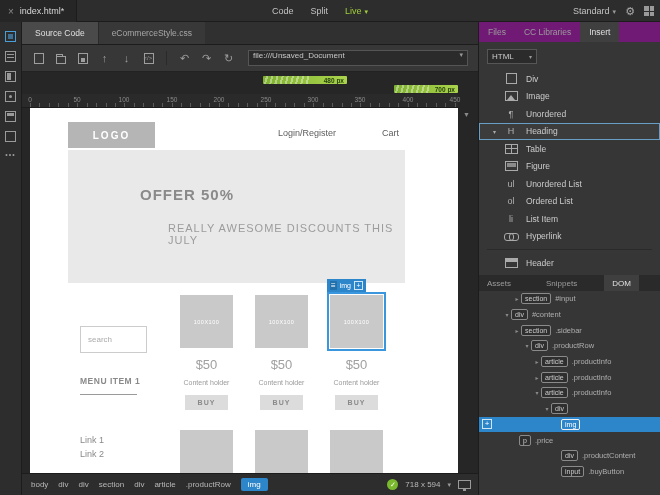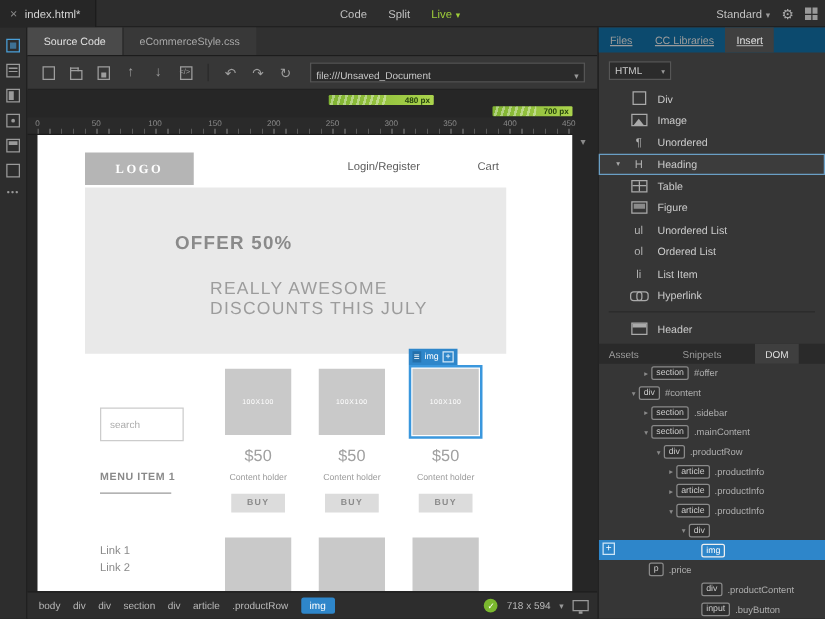--- a/index.html
+++ b/index.html
@@ -47,21 +47,21 @@
   .toolbar { position:absolute; left:0; top:23px; right:0; height:27px; background:#373737; border-bottom:1px solid #222;
              display:flex; align-items:center; padding:0 10px; gap:9px; }
   .tb-icon { width:13px; height:13px; display:flex; align-items:center; justify-content:center;
              color:#9e9e9e; font-size:11px; }
   .box-ic { width:10px; height:11px; border:1px solid #9e9e9e; position:relative; }
   .box-ic.folder { height:8px; margin-top:3px; }
   .box-ic.folder::before { content:""; position:absolute; left:-1px; top:-3px; width:5px; height:2px; border:1px solid #9e9e9e; border-bottom:none; }
   .box-ic.save::after { content:""; position:absolute; left:2px; bottom:1px; right:2px; height:4px; background:#9e9e9e; }
   .box-ic.code::after { content:"</>"; position:absolute; left:-1px; top:1px; font-size:6px; color:#9e9e9e; }
   .tb-sep { width:1px; height:14px; background:#2a2a2a; margin:0 2px; }
-  .urlbar { flex:1; height:16px; background:#2b2b2b; border:1px solid #555; display:flex; align-items:flex-end;
+  .urlbar { flex:1; height:16px; background:#2b2b2b; border:1px solid #555; display:flex; align-items:flex-start;
             margin-left:4px; padding:0 4px; }
   .urlbar input { flex:1; background:transparent; border:none; outline:none; color:#c8c8c8; font-size:8px;
                   font-family:"Liberation Sans",sans-serif; }
   .urlbar .caret { font-size:7px; color:#999; }
 
   .mediabar { position:absolute; left:0; top:50px; width:436px; height:22px; background:#262626; }
   .mq-bar { position:absolute; height:8px; border-radius:1px; background:linear-gradient(90deg,#7fb231,#abd44d);
             display:flex; align-items:center; justify-content:flex-end; padding-right:3px;
             font-size:6.5px; font-weight:bold; color:#26430d; overflow:hidden; }
   .mq-bar::before { content:""; position:absolute; left:0; top:0; bottom:0; width:55%;
@@ -74,26 +74,26 @@
   .ruler .ticks { position:absolute; left:8px; right:0; bottom:0; height:4px;
             background:repeating-linear-gradient(90deg,#5a5a5a 0 1px, transparent 1px 9.44px); }
   .tick-label { position:absolute; top:2px; font-size:6.5px; color:#8a8a8a; transform:translateX(-50%); }
 
   .gutter { position:absolute; right:0; top:86px; width:20px; bottom:22px; background:#262626; }
   .gutter .tri { position:absolute; left:5px; top:3px; font-size:7px; color:#8a8a8a; }
 
   
   .canvas { position:absolute; left:8px; top:86px; width:428px; height:365px; background:#ffffff; overflow:hidden; }
   .logo { position:absolute; left:38px; top:14px; width:87px; height:26px; background:#b5b5b5; color:#fff;
-          font-size:10px; font-weight:bold; letter-spacing:2px; display:flex; align-items:center; justify-content:center;font-family:Liberation Serif, serif; }
+          font-size:10px; font-weight:bold; letter-spacing:2px; display:flex; align-items:center; justify-content:center; }
   .nav-login { position:absolute; left:248px; top:20px; font-size:9px; color:#5d5d5d; }
   .nav-cart  { position:absolute; left:352px; top:20px; font-size:9px; color:#5d5d5d; }
   .hero { position:absolute; left:38px; top:42px; width:337px; height:133px; background:#e9e9e9; }
   .hero-title { position:absolute; left:72px; top:36px; font-size:15px; color:#8a8a8a; letter-spacing:1px; font-weight:bold; }
-  .hero-sub { position:absolute; left:72px; top:72px; font-size:14px; color:#9c9c9c; letter-spacing:1px;padding-left:28px; }
+  .hero-sub { position:absolute; left:72px; top:72px; font-size:11px; color:#9c9c9c; letter-spacing:1px;padding-left:28px; }
 
   .search { position:absolute; left:50px; top:218px; width:67px; height:27px; border:1px solid #cccccc; background:#fff;
             font-size:8px; padding-left:7px; color:#777; font-family:"Liberation Sans",sans-serif; outline:none; }
   .search::placeholder { color:#ababab; }
   .menu-title { position:absolute; left:50px; top:268px; font-size:8.5px; font-weight:bold; color:#8a8a8a; letter-spacing:.5px; }
   .menu-rule { position:absolute; left:50px; top:286px; width:57px; height:1px; background:#9a9a9a; }
   .side-link1 { position:absolute; left:50px; top:313px; font-size:9px; color:#8a8a8a;margin-top:14px; }
   .side-link2 { position:absolute; left:50px; top:341px; font-size:9px; color:#8a8a8a; }
 
   .card { position:absolute; top:187px; width:53px; text-align:center; }
@@ -120,21 +120,21 @@
   .crumb.active { background:#2e86ca; color:#fff; padding:2px 7px; border-radius:2px; }
   .status-right { position:absolute; right:7px; display:flex; align-items:center; gap:7px; }
   .okbadge { width:11px; height:11px; border-radius:50%; background:#7ab82e; color:#fff; font-size:7px;
              display:flex; align-items:center; justify-content:center; }
   .size-caret { font-size:7px; color:#999; }
   .monitor { width:13px; height:9px; border:1px solid #9a9a9a; position:relative; }
   .monitor::after { content:""; position:absolute; left:4px; bottom:-3px; width:3px; height:2px; background:#9a9a9a; }
 
   
   .rightpanel { position:absolute; left:478px; top:22px; width:182px; bottom:0; background:#363636; border-left:1px solid #1c1c1c; }
-  .ptabs { position:absolute; left:0; top:0; right:0; height:20px; background:#0c4a6e; display:flex; font-size:8.5px; color:#9c9c9c;text-decoration:underline; }
+  .ptabs { position:absolute; left:0; top:0; right:0; height:20px; background:#701a75; display:flex; font-size:8.5px; color:#9c9c9c; }
   .ptab { padding:0 9px; display:flex; align-items:center; }
   .ptab.active { background:#3f3f3f; color:#e0e0e0; }
 
   .html-select { position:absolute; left:8px; top:27px; width:50px; height:15px; background:#2b2b2b; border:1px solid #565656;
                  display:flex; align-items:center; justify-content:space-between; padding:0 4px; font-size:8px; color:#ccc; }
   .html-select .caret { font-size:6px; color:#999; }
 
   .ins-rows { position:absolute; left:0; top:48px; right:0; }
   .ins-row { display:flex; align-items:center; height:17.5px; padding-left:14px; font-size:8.5px; color:#cccccc; }
   .ins-row.focused { outline:1px solid #6a9fc5; outline-offset:-1px; background:#3c3c3c; }
@@ -424,36 +424,31 @@
     <div class="domtabs">
       <span class="dtab">Assets</span>
       <span class="dtab">Snippets</span>
       <span class="dtab active">DOM</span>
     </div>
 
     <div class="domtree">
       <div class="dom-row" style="padding-left:34px">
         <span class="arrow ar-col"></span>
         <span class="tagbox">section</span>
-        <span class="selector">#offer</span>
+        <span class="selector">#input</span>
       </div>
       <div class="dom-row" style="padding-left:24px">
         <span class="arrow ar-exp"></span>
         <span class="tagbox">div</span>
         <span class="selector">#content</span>
       </div>
       <div class="dom-row" style="padding-left:34px">
         <span class="arrow ar-col"></span>
         <span class="tagbox">section</span>
         <span class="selector">.sidebar</span>
-      </div>
-      <div class="dom-row" style="padding-left:34px">
-        <span class="arrow ar-exp"></span>
-        <span class="tagbox">section</span>
-        <span class="selector">.mainContent</span>
       </div>
       <div class="dom-row" style="padding-left:44px">
         <span class="arrow ar-exp"></span>
         <span class="tagbox">div</span>
         <span class="selector">.productRow</span>
       </div>
       <div class="dom-row" style="padding-left:54px">
         <span class="arrow ar-col"></span>
         <span class="tagbox">article</span>
         <span class="selector">.productInfo</span>

